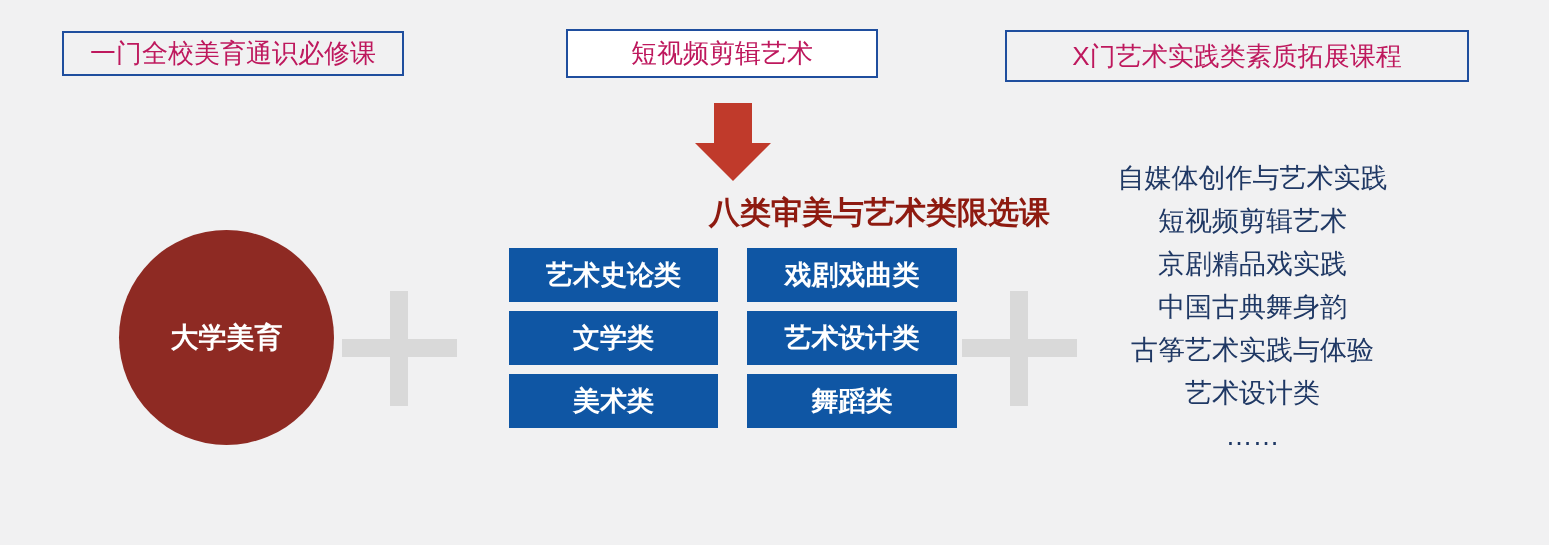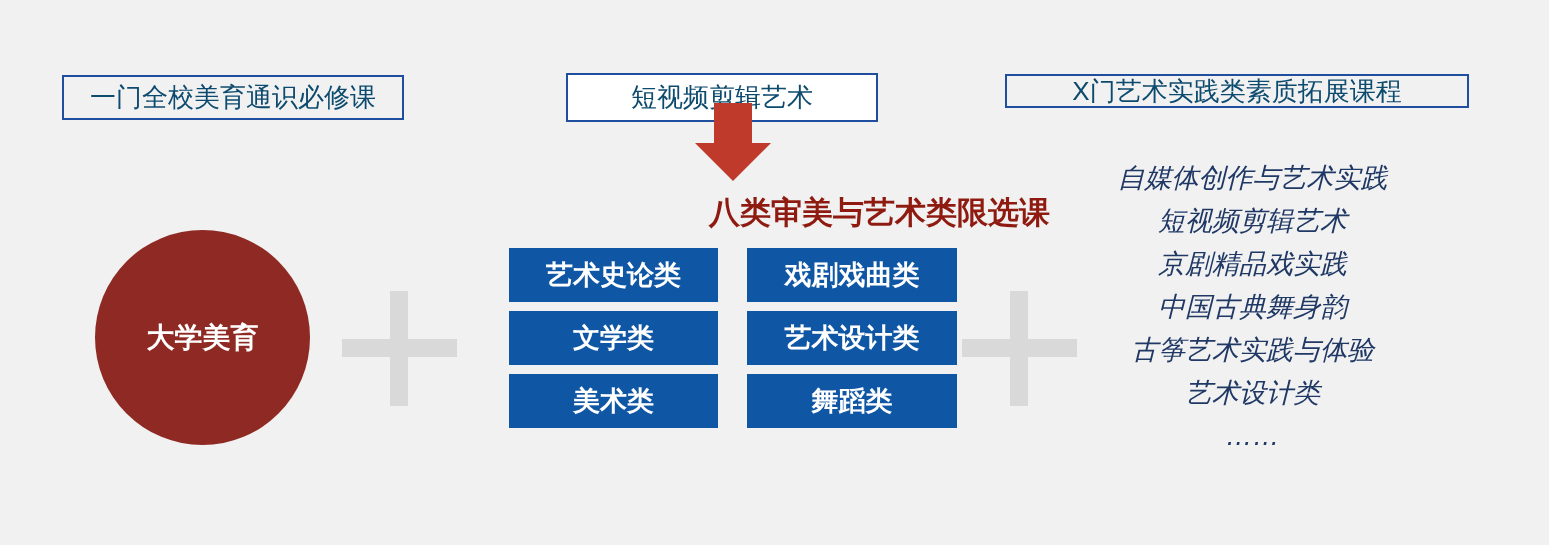--- a/index.html
+++ b/index.html
@@ -11,31 +11,30 @@
     height: 545px;
     background: #F1F1F2;
     overflow: hidden;
   }
 
   
   .hbox {
     position: absolute;
     box-sizing: border-box;
     border: 2px solid #1F4E9E;
-    color: #0c4a6e;
+    color: #be185d;
     font-size: 26px;
     display: flex;
     align-items: center;
     justify-content: center;
     white-space: nowrap;
-    margin-top: 44px;
   }
   #h1 { left: 62px;   top: 31px; width: 342px; height: 45px; }
   #h2 { left: 566px;  top: 29px; width: 312px; height: 49px; background: #FFFFFF; }
-  #h3 { left: 1005px; top: 30px; width: 464px; height: 34px; }
+  #h3 { left: 1005px; top: 30px; width: 464px; height: 52px; }
 
   
   .arrow { position: absolute; left: 695px; top: 103px; width: 76px; height: 78px; }
   .arrow polygon { fill: #C03A2B; }
 
   
   .ctitle {
     position: absolute;
     left: 450px; top: 192px; width: 600px;
     text-align: right;
@@ -62,21 +61,21 @@
     font-weight: bold;
     display: flex;
     align-items: center;
     justify-content: center;
     white-space: nowrap;
   }
 
   
   .circle {
     position: absolute;
-    left: 95px; top: 230px;
+    left: 119px; top: 230px;
     width: 215px; height: 215px;
     border-radius: 50%;
     background: #8E2A23;
     display: flex;
     align-items: center;
     justify-content: center;
     color: #FFFFFF;
     font-size: 28px;
     font-weight: bold;
   }
@@ -88,21 +87,20 @@
   .plus .ph { position: absolute; left: 0;    top: 48px; width: 115px; height: 18px; background: #D9D9D9; }
   .plus .pv { position: absolute; left: 48px; top: 0;    width: 18px;  height: 115px; background: #D9D9D9; }
 
   
   .rlist {
     position: absolute;
     left: 1030px; top: 157px; width: 445px;
     text-align: center;
     color: #1F3864;
     font-size: 27px;
-    font-style: italic;
   }
   .ritem { line-height: 43px; white-space: nowrap; }
 </style>
 </head>
 <body>
 
 <div class="canvas">
 
   <div class="hbox" id="h1">一门全校美育通识必修课</div>
   <div class="hbox" id="h2">短视频剪辑艺术</div>

